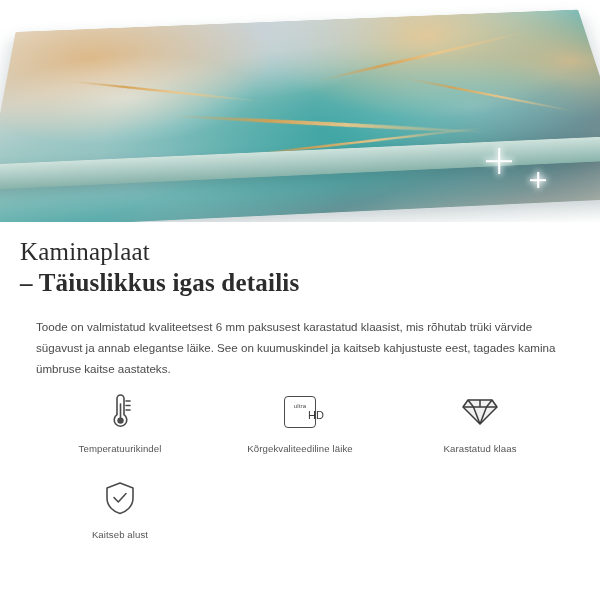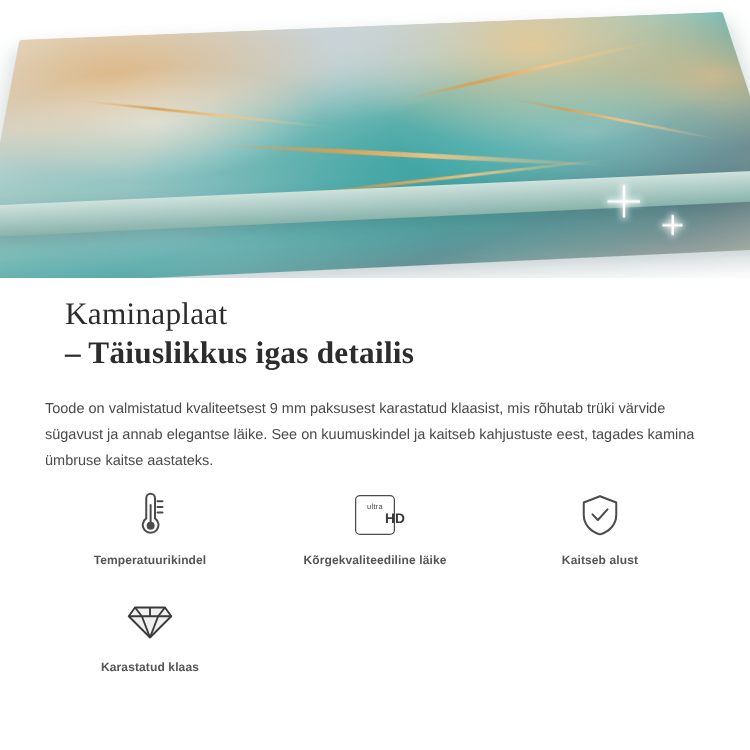--- a/index.html
+++ b/index.html
@@ -109,21 +109,21 @@
 
   
   .content {
     position: absolute;
     left: 0;
     top: 222px;
     width: 600px;
   }
   .title {
     margin: 0;
-    padding: 14px 36px 0 52px;
+    padding: 14px 36px 0 20px;
     font-family: "Liberation Serif", serif;
     font-size: 25px;
     line-height: 31px;
     font-weight: 400;
     color: #2c2c2c;
     letter-spacing: 0.2px;
   }
   .title .line2 { display: block; font-weight: bold; }
   .desc {
     margin: 18px 0 0 0;
@@ -156,41 +156,40 @@
     display: flex;
     align-items: center;
     justify-content: center;
   }
   .feature-label {
     margin-top: 9px;
     font-size: 9.6px;
     color: #555555;
     text-align: center;
     letter-spacing: 0.1px;
-    font-weight: bold;
   }
   .ultrahd-box {
     width: 30px;
     height: 30px;
     border: 1.6px solid #4b4b4b;
     border-radius: 4px;
     display: flex;
     flex-direction: column;
     align-items: center;
     justify-content: center;
     line-height: 1;
   }
   .ultrahd-box .u1 {
     font-size: 6px;
     color: #4b4b4b;
     letter-spacing: 0.2px;
   }
   .ultrahd-box .u2 {
     font-size: 11px;
-    font-weight: bold;
+    font-weight: normal;
     color: #3a3a3a;
     margin-top: 1px;
     padding-left: 32px;
   }
 </style>
 </head>
 <body>
 
 <div class="page">
 
@@ -207,21 +206,21 @@
     <div class="edge-band"></div>
     <div class="sparkle sp1"></div>
     <div class="sparkle sp2"></div>
   </div>
 
   <div class="content">
     <h1 class="title">
       <span>Kaminaplaat</span>
       <span class="line2">– Täiuslikkus igas detailis</span>
     </h1>
-    <p class="desc">Toode on valmistatud kvaliteetsest 9 mm paksusest karastatud klaasist, mis rõhutab trüki värvide sügavust ja annab elegantse läike. See on kuumuskindel ja kaitseb kahjustuste eest, tagades kamina ümbruse kaitse aastateks.</p>
+    <p class="desc">Toode on valmistatud kvaliteetsest 6 mm paksusest karastatud klaasist, mis rõhutab trüki värvide sügavust ja annab elegantse läike. See on kuumuskindel ja kaitseb kahjustuste eest, tagades kamina ümbruse kaitse aastateks.</p>
   </div>
 
   <div class="features">
 
     <div class="feature">
       <div class="feature-icon">
         <svg width="34" height="40" viewBox="0 0 34 40" fill="none" stroke="#4b4b4b" stroke-width="1.6" stroke-linecap="round">
           <path d="M14 6.5a3.5 3.5 0 0 1 7 0v16.2a6.3 6.3 0 1 1-7 0z"></path>
           <line x1="17.5" y1="12" x2="17.5" y2="26"></line>
           <circle cx="17.5" cy="28.6" r="3.2" fill="#4b4b4b" stroke="none"></circle>
@@ -234,43 +233,43 @@
     </div>
 
     <div class="feature">
       <div class="feature-icon">
         <div class="ultrahd-box">
           <span class="u1">ultra</span>
           <span class="u2">HD</span>
         </div>
       </div>
       <div class="feature-label">Kõrgekvaliteediline läike</div>
-    </div>
-
-    <div class="feature">
-      <div class="feature-icon">
-        <svg width="36" height="40" viewBox="0 0 36 40" fill="none" stroke="#4b4b4b" stroke-width="1.6" stroke-linecap="round" stroke-linejoin="round">
-          <path d="M18 5 L31 10 v10c0 8-6 13.5-13 15.5C11 33.5 5 28 5 20V10z"></path>
-          <polyline points="12,19.5 16.3,24 24,15.5"></polyline>
-        </svg>
-      </div>
-      <div class="feature-label">Kaitseb alust</div>
     </div>
 
     <div class="feature">
       <div class="feature-icon">
         <svg width="38" height="36" viewBox="0 0 38 36" fill="none" stroke="#3a3a3a" stroke-width="1.5" stroke-linejoin="round">
           <path d="M7 6 h24 l5 7 -17 17 -17 -17z" fill="#3a3a3a" fill-opacity="0.08"></path>
           <line x1="2" y1="13" x2="36" y2="13"></line>
           <line x1="7" y1="6" x2="12.5" y2="13"></line>
           <line x1="31" y1="6" x2="25.5" y2="13"></line>
           <line x1="12.5" y1="13" x2="19" y2="30"></line>
           <line x1="25.5" y1="13" x2="19" y2="30"></line>
           <line x1="19" y1="6" x2="19" y2="13"></line>
         </svg>
       </div>
       <div class="feature-label">Karastatud klaas</div>
     </div>
 
+    <div class="feature">
+      <div class="feature-icon">
+        <svg width="36" height="40" viewBox="0 0 36 40" fill="none" stroke="#4b4b4b" stroke-width="1.6" stroke-linecap="round" stroke-linejoin="round">
+          <path d="M18 5 L31 10 v10c0 8-6 13.5-13 15.5C11 33.5 5 28 5 20V10z"></path>
+          <polyline points="12,19.5 16.3,24 24,15.5"></polyline>
+        </svg>
+      </div>
+      <div class="feature-label">Kaitseb alust</div>
+    </div>
+
 
 
   </div>
 </div>
 
 </body></html>

